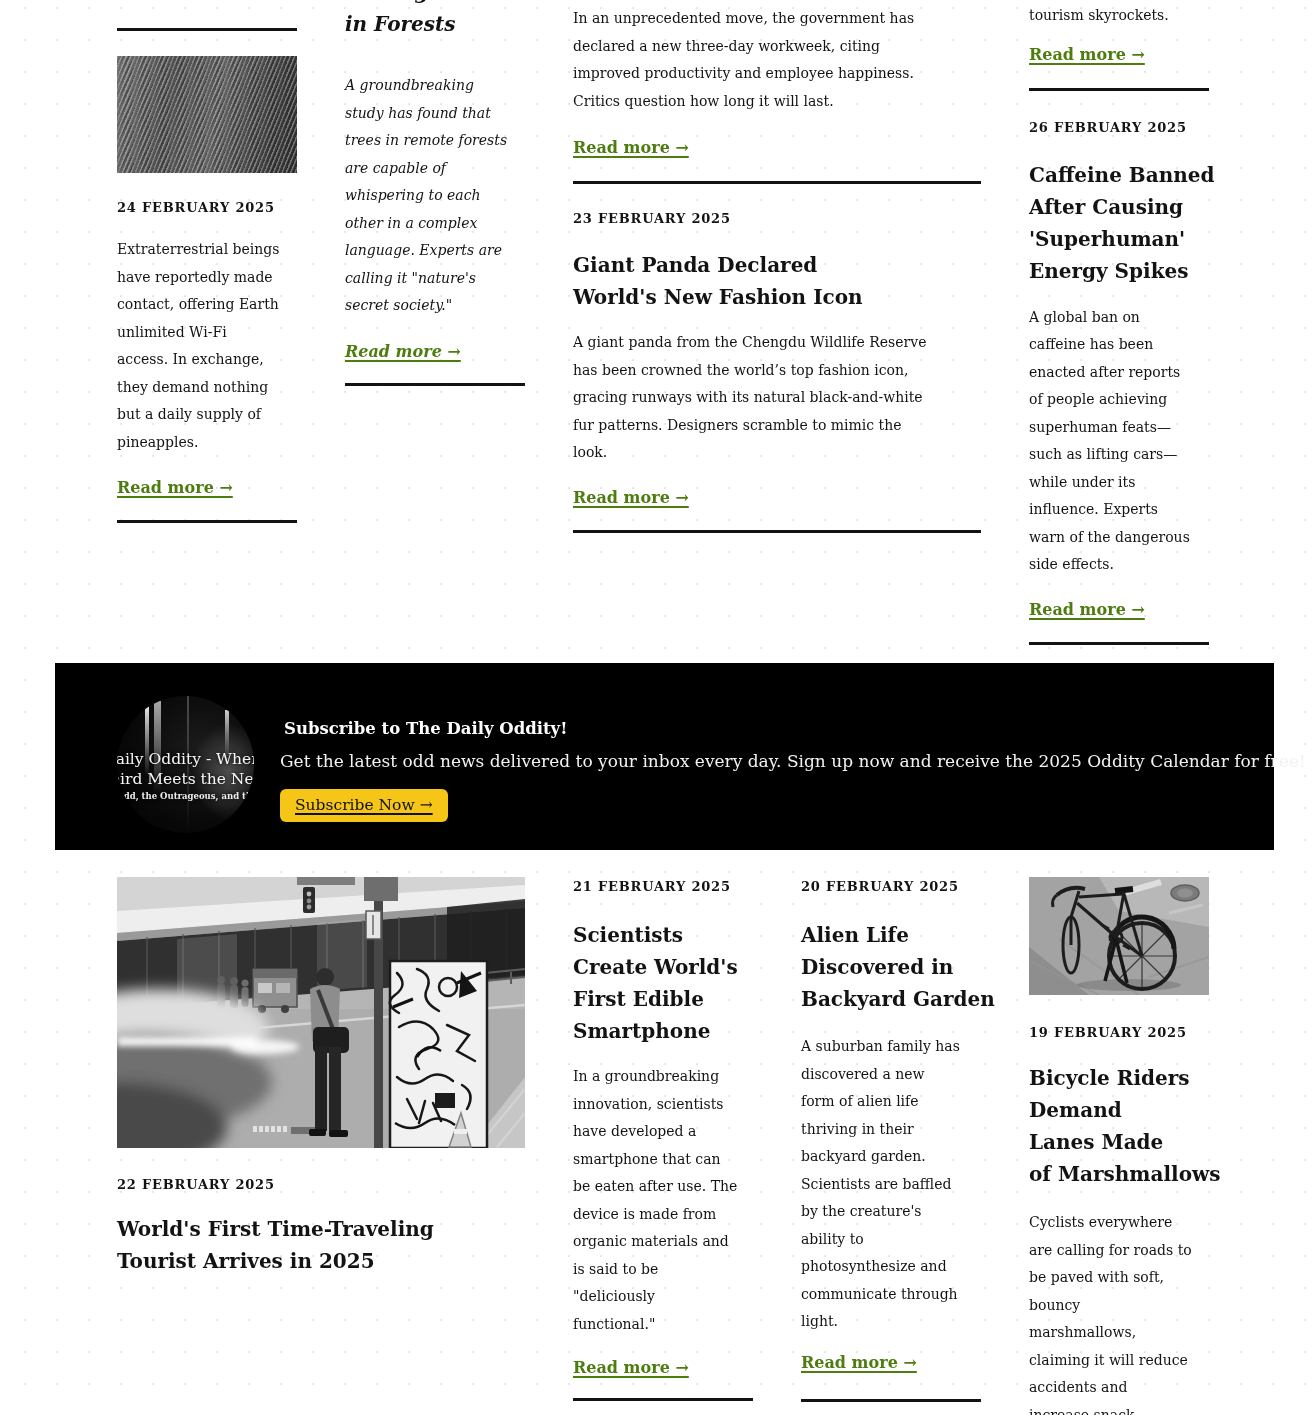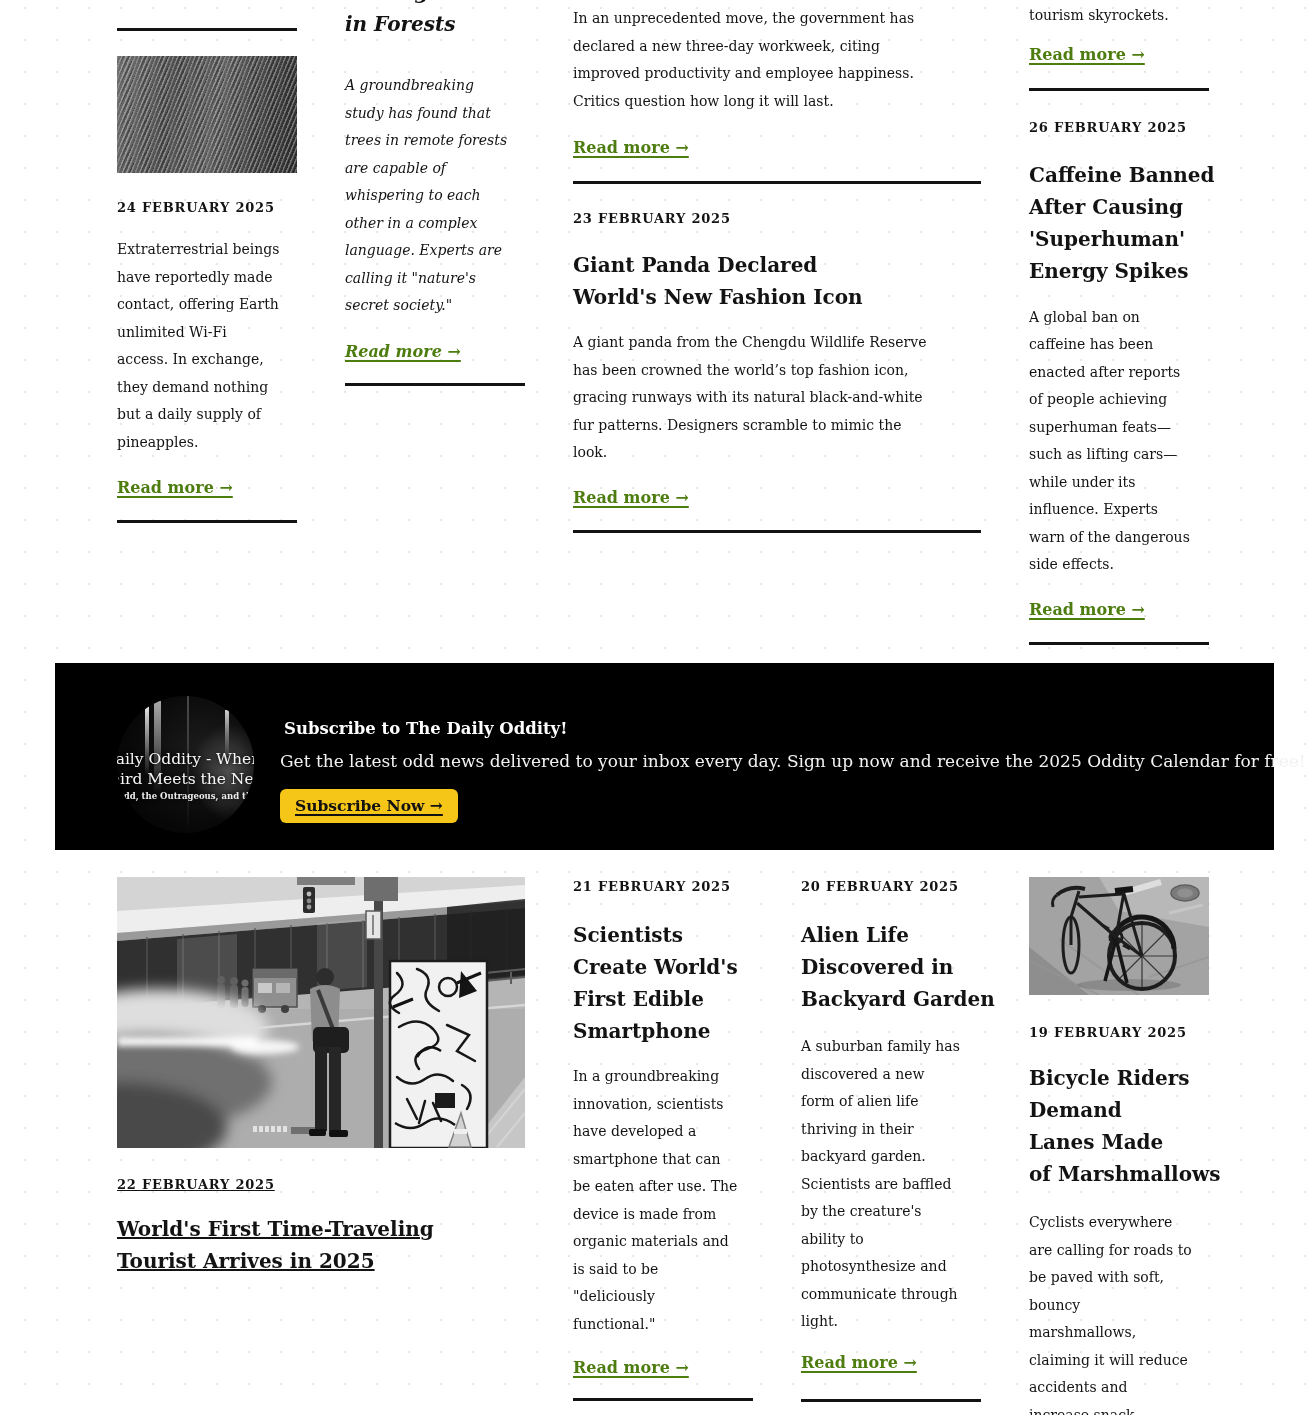--- a/index.html
+++ b/index.html
@@ -51,21 +51,21 @@
   .logo .l2{top:74px;font-size:15.5px;}
   .logo .l3{top:95px;font-size:8.5px;font-weight:bold;color:#ededed;}
   .banner-heading{position:absolute;left:225px;top:52px;margin:4px;color:#ffffff;
     font-size:16.5px;font-weight:bold;white-space:nowrap;}
   .banner-message{position:absolute;left:225px;top:88px;margin:0;color:#f2f2f2;
     font-size:17px;white-space:nowrap;}
   .subscribe-btn{
     position:absolute;left:225px;top:126px;
     border:none;border-radius:6px;
     background:#f5c518;color:#111;
-    font-family:inherit;font-weight:bold;font-size:15.5px;
+    font-family:inherit;font-weight:normal;font-size:15.5px;
     padding:7px 15px 8px;text-decoration:underline;text-decoration-thickness:2px;
     text-underline-offset:3px;cursor:pointer;
   }
 </style>
 </head>
 <body style="background-color: rgb(255, 255, 255); color: rgb(19, 19, 19);">
 
 <article class="col" style="left:117px;top:0;width:180px;">
   <hr class="rule" style="margin-top:28px;">
   <div class="thumb fur" style="margin-top:25px;"></div>
@@ -157,21 +157,21 @@
     <div class="blob"></div>
     <div class="ltxt l1">Daily Oddity - Where</div>
     <div class="ltxt l2">Weird Meets the News</div>
     <div class="ltxt l3">the Odd, the Outrageous, and the Oc</div>
   </div>
   <h3 class="banner-heading">Subscribe to The Daily Oddity!</h3>
   <p class="banner-message">Get the latest odd news delivered to your inbox every day. Sign up now and receive the 2025 Oddity Calendar for free!</p>
   <button class="subscribe-btn" style="background-color: rgb(245, 197, 24); color: rgb(17, 17, 17);">Subscribe Now →</button>
 </section>
 
-<article class="col" style="left:117px;top:877px;width:408px;text-decoration:underline;">
+<article class="col" style="left:117px;top:877px;width:408px;">
   <svg class="thumb" width="408" height="271" viewBox="0 0 408 271">
     <defs>
       <filter id="blur7" x="-50%" y="-50%" width="200%" height="200%">
           <feGaussianBlur stdDeviation="7"></feGaussianBlur>
         </filter>
       <filter id="blur3" x="-30%" y="-30%" width="160%" height="160%">
           <feGaussianBlur stdDeviation="3"></feGaussianBlur>
         </filter>
     </defs>
     <rect width="408" height="271" fill="#b5b5b5"></rect>

